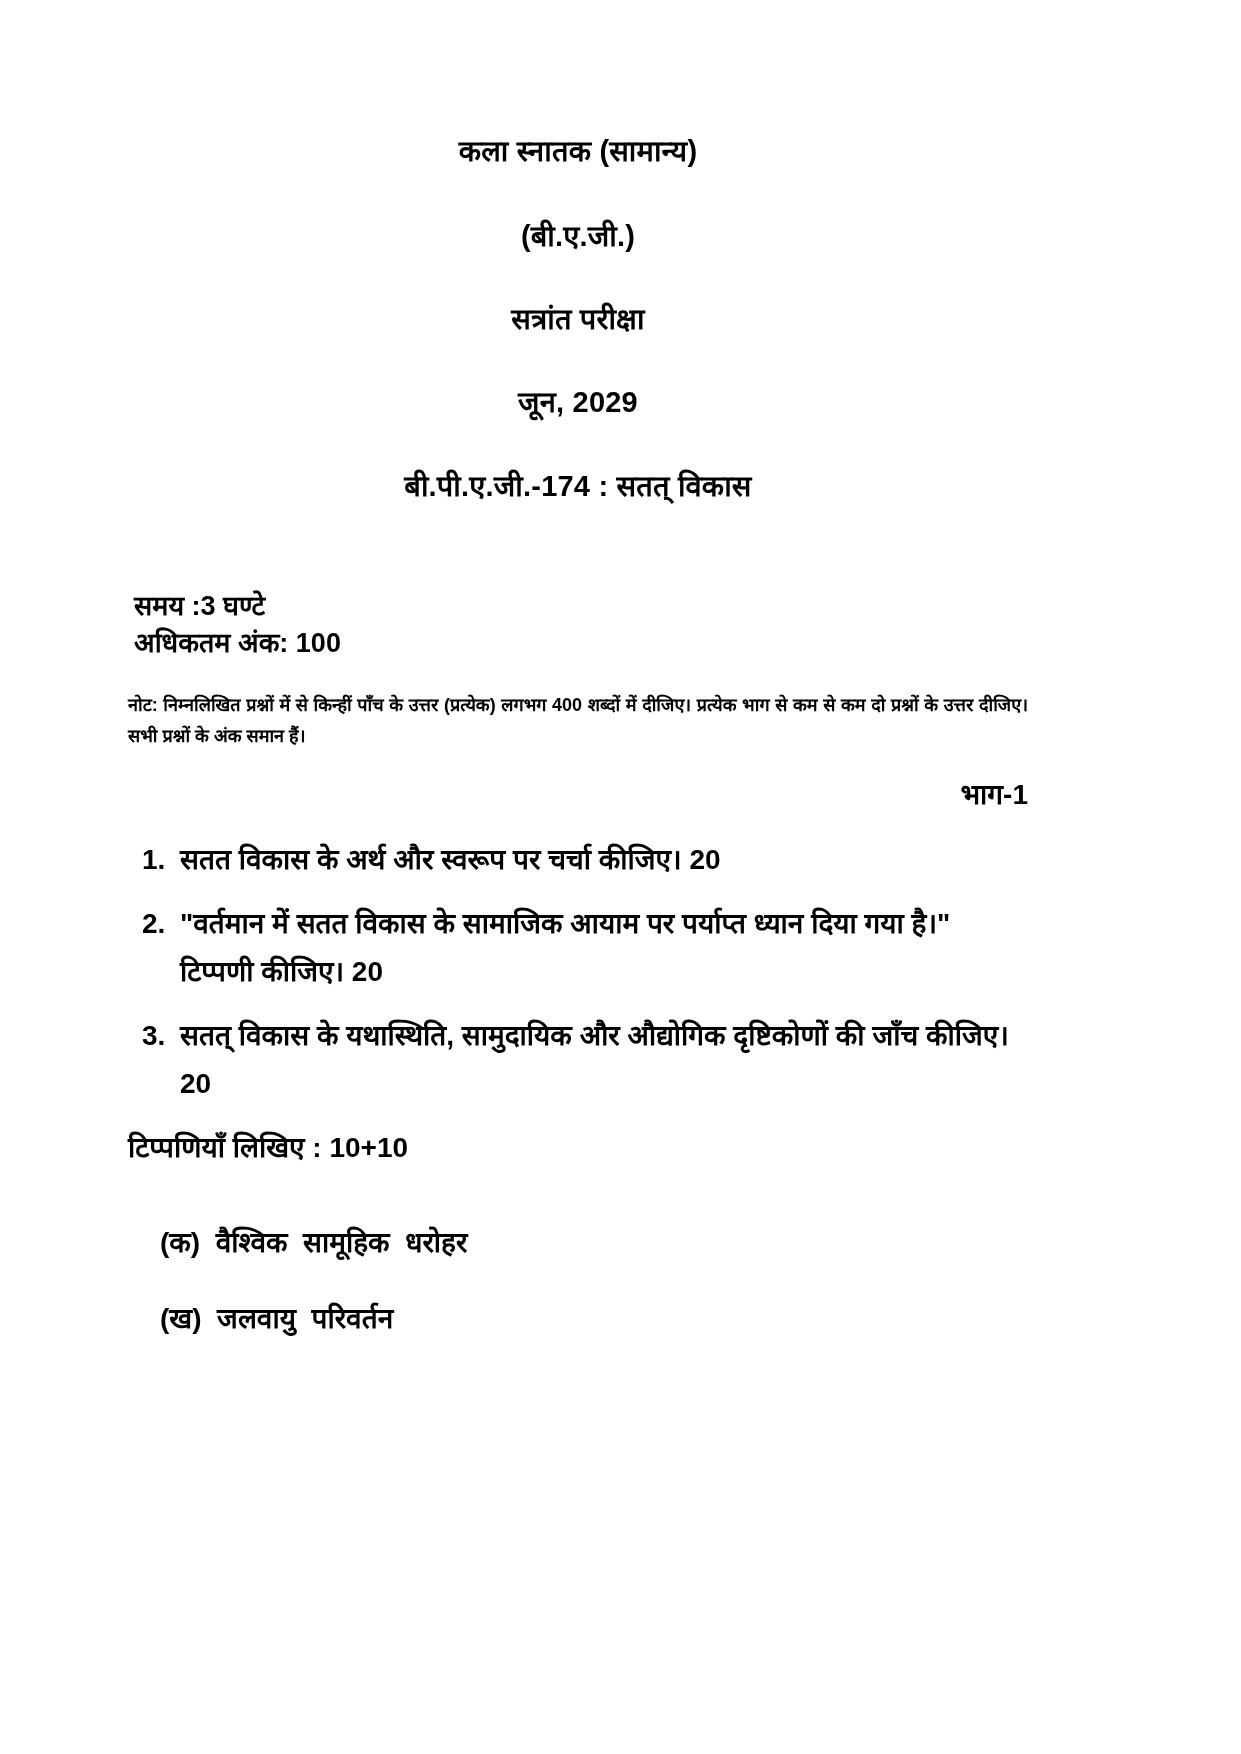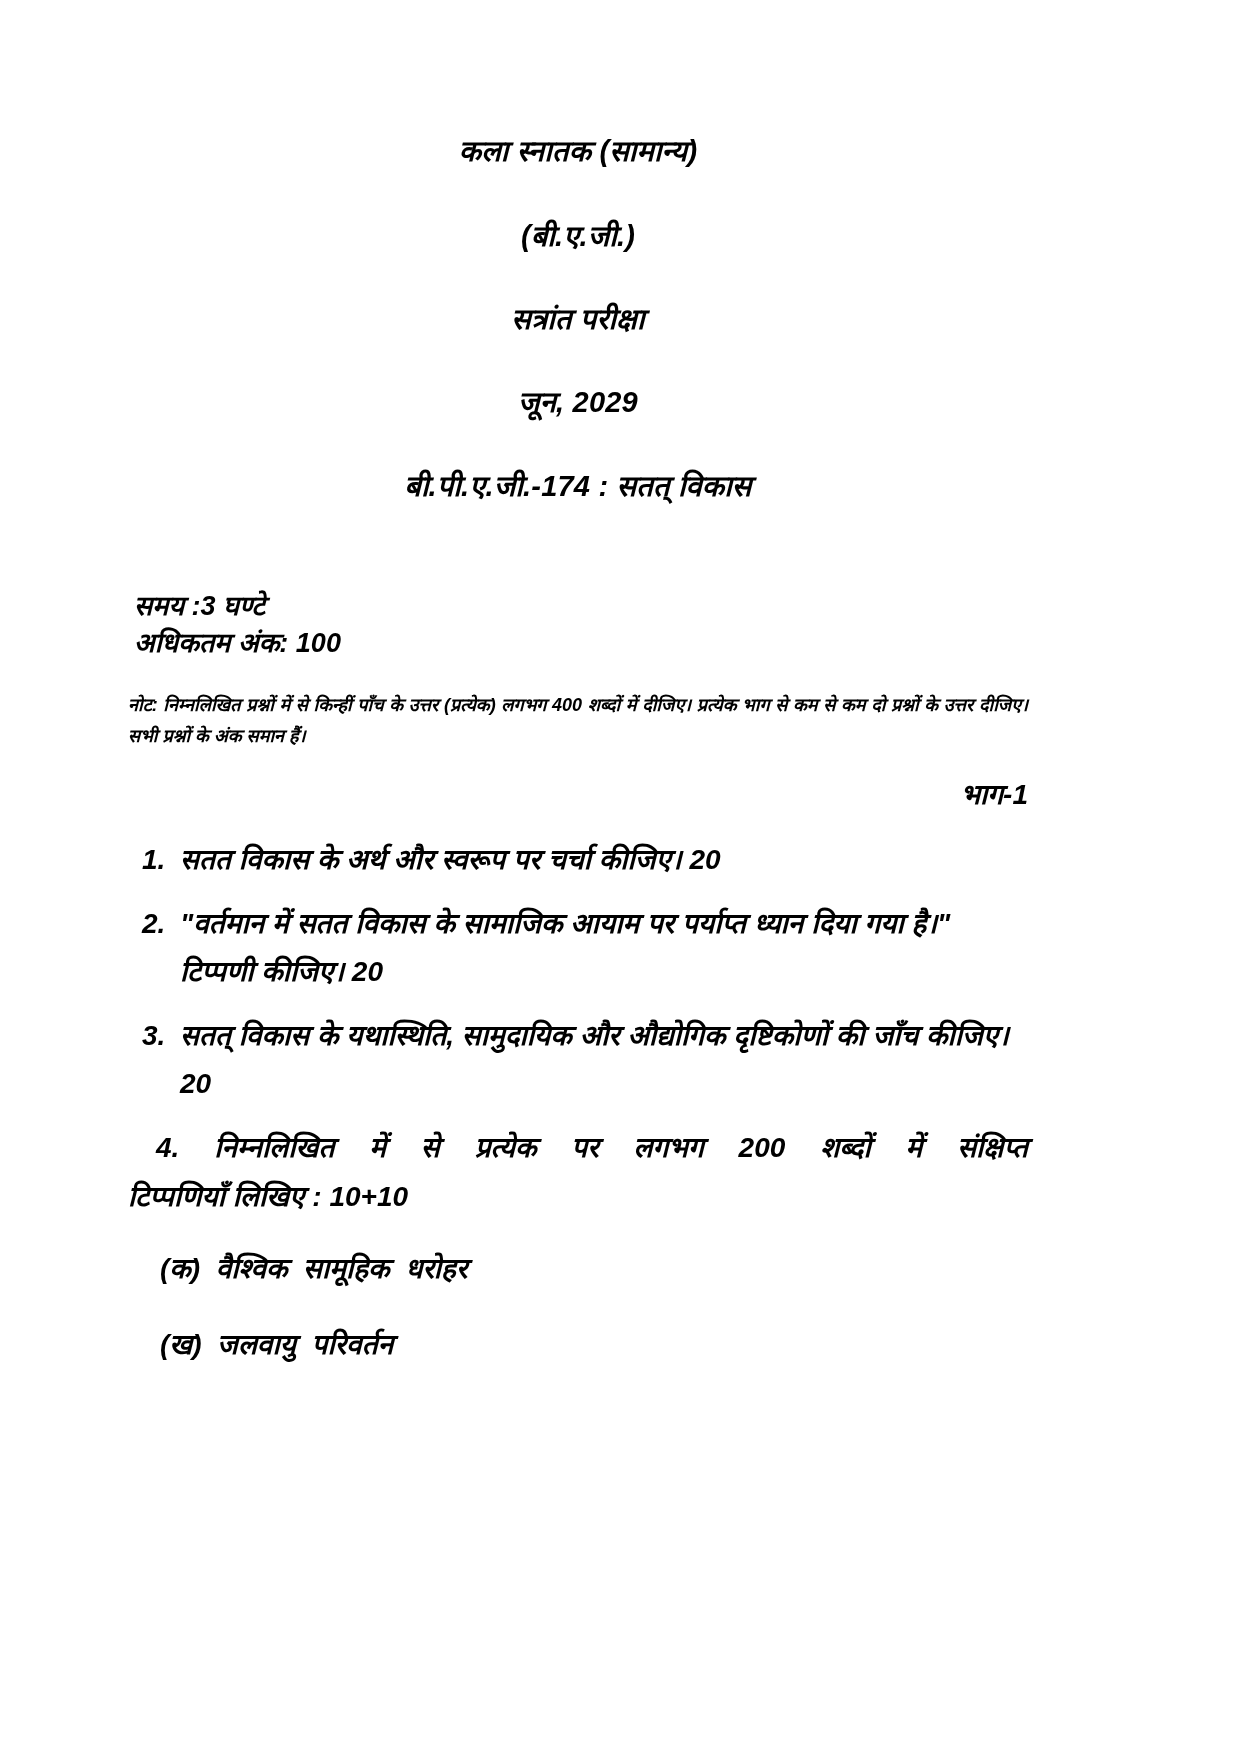--- a/index.html
+++ b/index.html
@@ -20,21 +20,20 @@
     background: #ffffff;
     box-sizing: border-box;
     padding: 0;
     overflow: hidden;
   }
   .content {
     position: absolute;
     left: 128px;
     top: 132px;
     width: 900px;
-    font-style: italic;
   }
 
   
   .heading {
     text-align: center;
     font-weight: bold;
     font-size: 29px;
     line-height: 1.35;
     letter-spacing: 0.2px;
     margin: 0 0 46px 0;
@@ -122,21 +121,21 @@
 
   
   .subitem {
     font-weight: bold;
     font-size: 28px;
     line-height: 1.72;
     margin: 28px 0 0 0;
     padding-left: 32px;
     white-space: pre;
   }
-  .subitem.first { margin-top: 24px; }
+  .subitem.first { margin-top: 46px; }
 </style>
 </head>
 <body>
 
 <div class="page">
   <div class="content">
 
     <div class="heading">कला स्नातक (सामान्य)</div>
 
     <div class="heading tight">(बी.ए.जी.)</div>
@@ -165,21 +164,20 @@
         <span class="qnum">2.</span>
         <span class="qtext">"वर्तमान में सतत विकास के सामाजिक आयाम पर पर्याप्त ध्यान दिया गया है।" टिप्पणी कीजिए। 20</span>
       </li>
       <li class="qitem">
         <span class="qnum">3.</span>
         <span class="qtext">सतत् विकास के यथास्थिति, सामुदायिक और औद्योगिक दृष्टिकोणों की जाँच कीजिए। 20</span>
       </li>
     </ol>
 
     <div class="q4">
-      <span class="q4-first-line">4. निम्नलिखित में से प्रत्येक पर लगभग 200 शब्दों में संक्षिप्त</span>
       <span class="q4-second-line">टिप्पणियाँ लिखिए :  10+10</span>
     </div>
 
     <div class="subitem first">(क)  वैश्विक  सामूहिक  धरोहर</div>
 
     <div class="subitem">(ख)  जलवायु  परिवर्तन</div>
 
   </div>
 </div>
 

